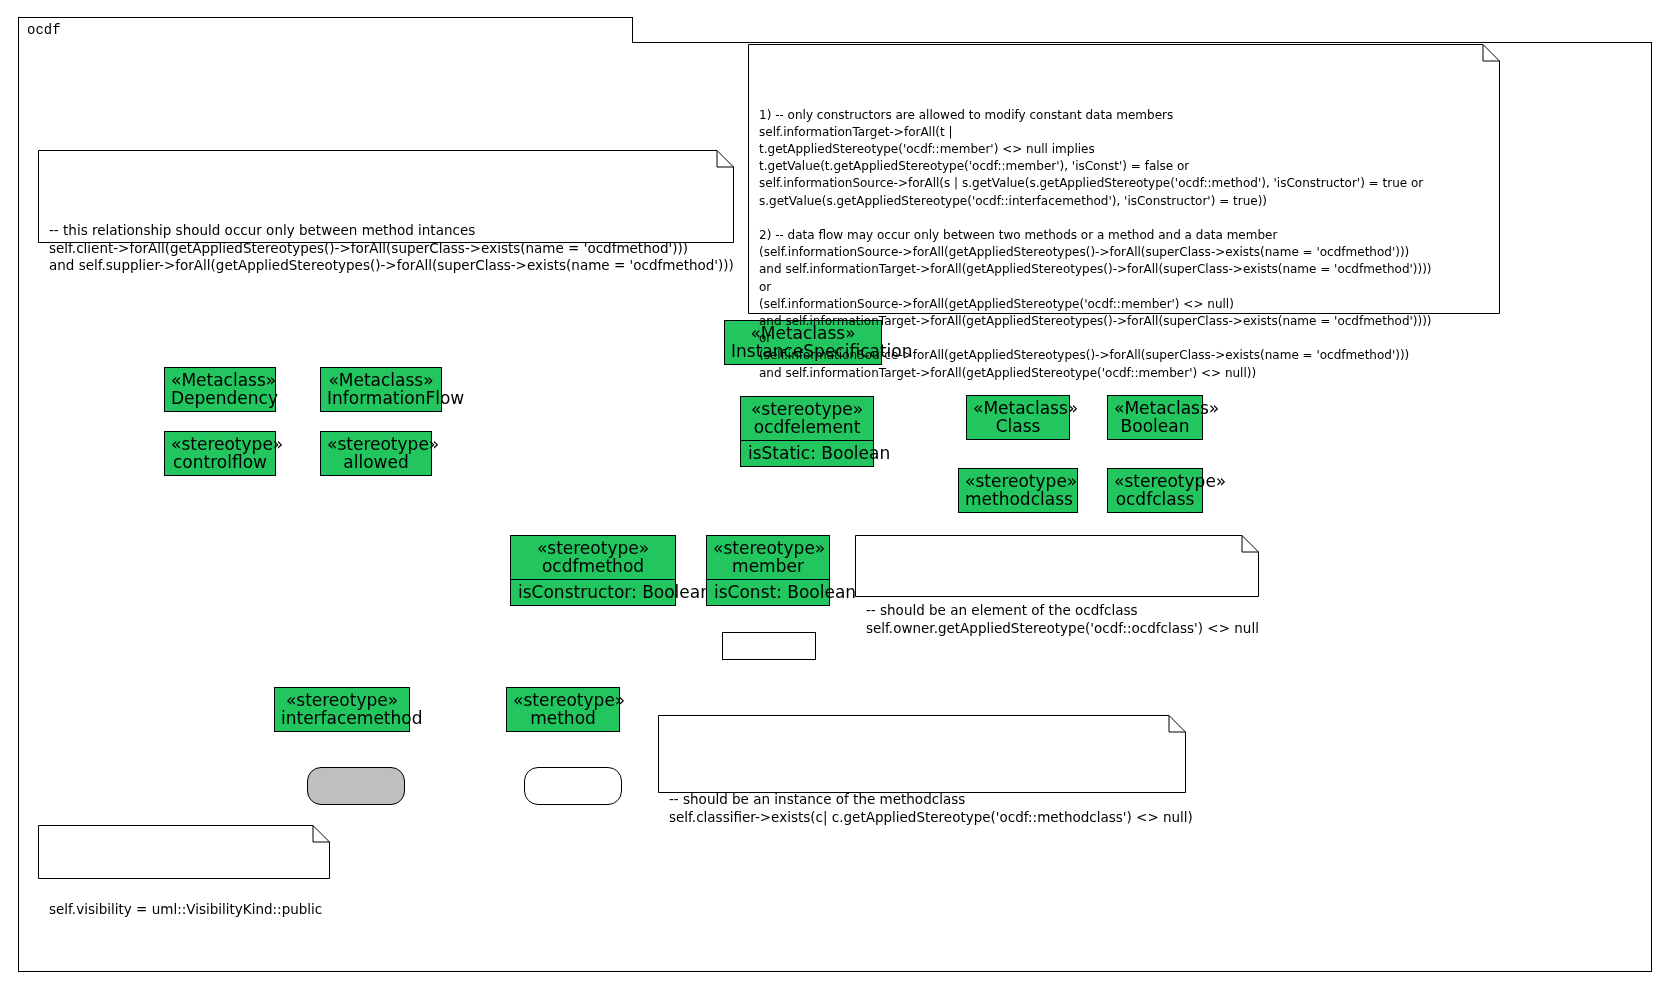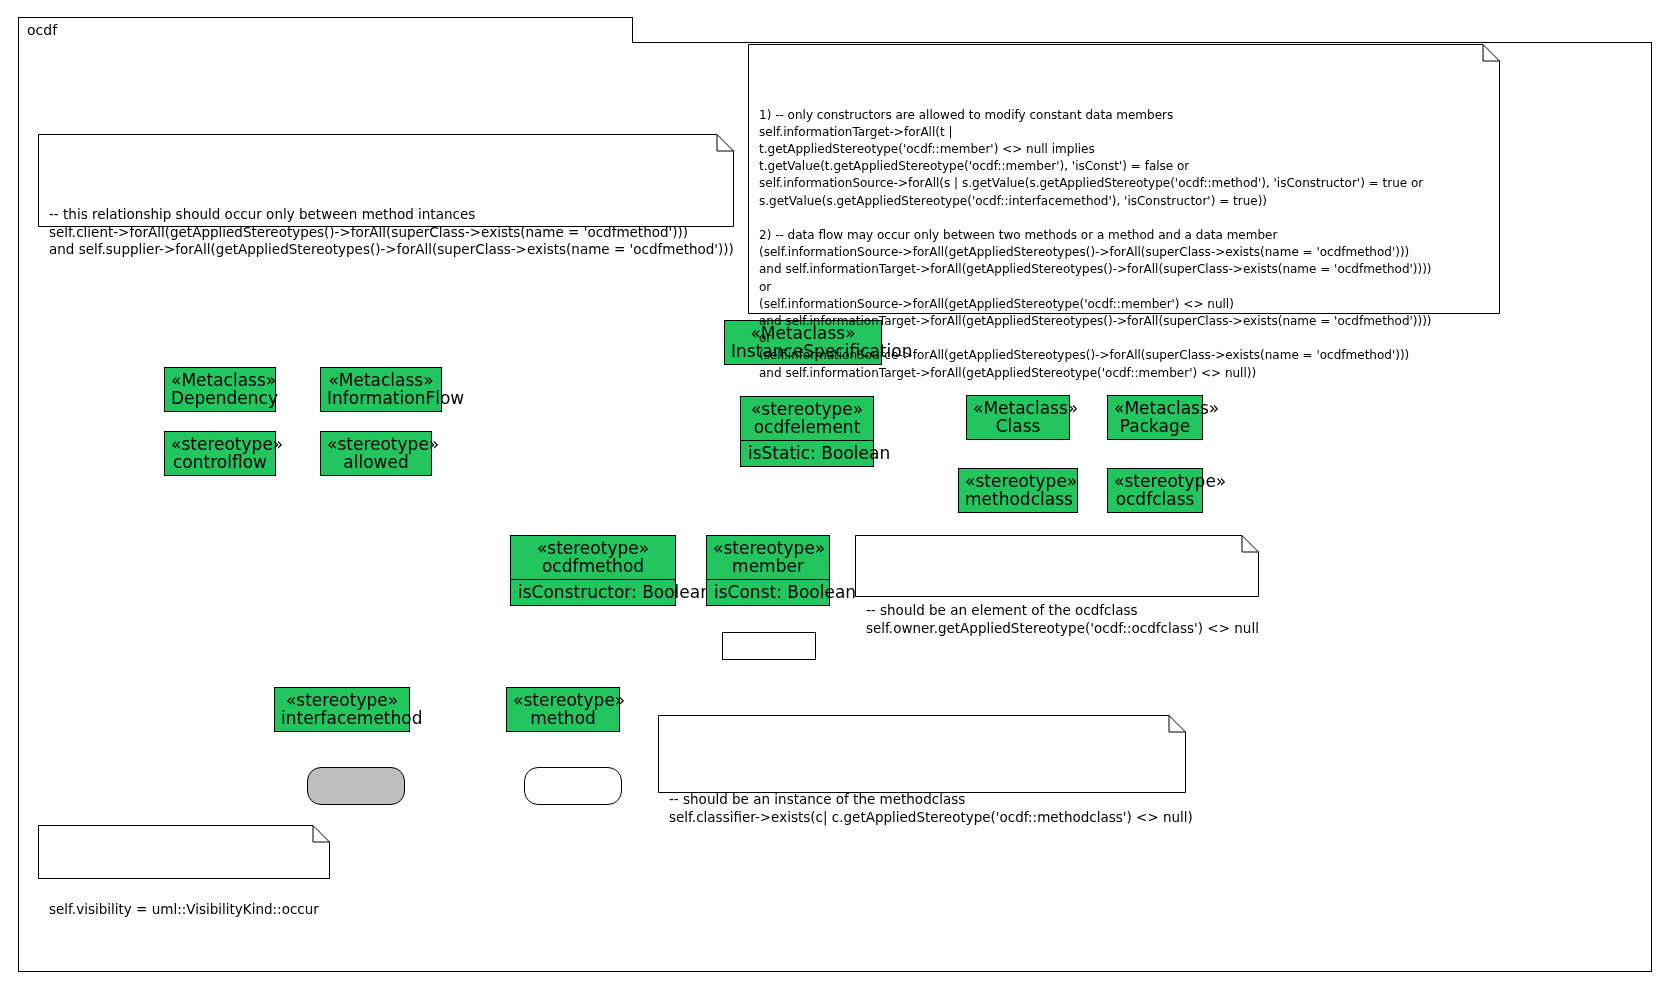--- a/index.html
+++ b/index.html
@@ -38,20 +38,21 @@
     box-sizing: border-box;
     z-index: 3;
   }
   .pkg-tab-label {
     position: absolute;
     left: 8px;
     top: 3px;
     font-size: 14px;
     color: #000;
     line-height: 19px;
+    font-family: Liberation Mono, monospace;
   }
   .pkg-body {
     position: absolute;
     left: 18px;
     top: 42px;
     width: 1634px;
     height: 930px;
     border: 1px solid #000;
     background: #fff;
     box-sizing: border-box;
@@ -252,21 +253,21 @@
   <div class="uml-box" style="left:966px; top:395px; width:104px;">
     <div class="uml-compart">
       <span class="guil">«Metaclass»</span>
       <span class="uml-name">Class</span>
     </div>
   </div>
 
   <div class="uml-box" style="left:1107px; top:395px; width:96px;">
     <div class="uml-compart">
       <span class="guil">«Metaclass»</span>
-      <span class="uml-name">Package</span>
+      <span class="uml-name">Boolean</span>
     </div>
   </div>
 
   <div class="uml-box" style="left:958px; top:468px; width:120px;">
     <div class="uml-compart">
       <span class="guil">«stereotype»</span>
       <span class="uml-name">methodclass</span>
     </div>
   </div>
 
@@ -304,21 +305,21 @@
     <div class="uml-compart">
       <span class="guil">«stereotype»</span>
       <span class="uml-name">method</span>
     </div>
   </div>
 
   <div class="inst-rect" style="left:722px; top:632px; width:94px; height:28px;"></div>
   <div class="rounded-grey" style="left:307px; top:767px; width:98px; height:38px;"></div>
   <div class="rounded-white" style="left:524px; top:767px; width:98px; height:38px;"></div>
 
-  <div class="note" style="left:38px; top:134px; width:815px; height:93px;">
+  <div class="note" style="left:38px; top:150px; width:815px; height:93px;">
     <svg class="note-svg" width="696" height="93" viewBox="0 0 696 93">
       <path d="M0.5 0.5 H679 L695.5 17 V92.5 H0.5 Z" fill="#fff" stroke="#000" stroke-width="1"></path>
       <path d="M679 0.5 V17 H695.5" fill="none" stroke="#000" stroke-width="1"></path>
     </svg>
     <div class="note-body" style="padding-top:14px;">-- this relationship should occur only between method intances
 self.client-&gt;forAll(getAppliedStereotypes()-&gt;forAll(superClass-&gt;exists(name = 'ocdfmethod')))
 and self.supplier-&gt;forAll(getAppliedStereotypes()-&gt;forAll(superClass-&gt;exists(name = 'ocdfmethod')))</div>
   </div>
 
   <div class="note big" style="left:748px; top:44px; width:752px; height:270px;">
@@ -360,17 +361,17 @@
     </svg>
     <div class="note-body" style="padding-top:18px;">-- should be an instance of the methodclass
 self.classifier-&gt;exists(c| c.getAppliedStereotype('ocdf::methodclass') &lt;&gt; null)</div>
   </div>
 
   <div class="note" style="left:38px; top:825px; width:292px; height:54px;">
     <svg class="note-svg" width="292" height="54" viewBox="0 0 292 54">
       <path d="M0.5 0.5 H275 L291.5 17 V53.5 H0.5 Z" fill="#fff" stroke="#000" stroke-width="1"></path>
       <path d="M275 0.5 V17 H291.5" fill="none" stroke="#000" stroke-width="1"></path>
     </svg>
-    <div class="note-body" style="padding-top:18px;">self.visibility = uml::VisibilityKind::occur</div>
+    <div class="note-body" style="padding-top:18px;">self.visibility = uml::VisibilityKind::public</div>
   </div>
 
 
 </div>
 
 </body></html>

